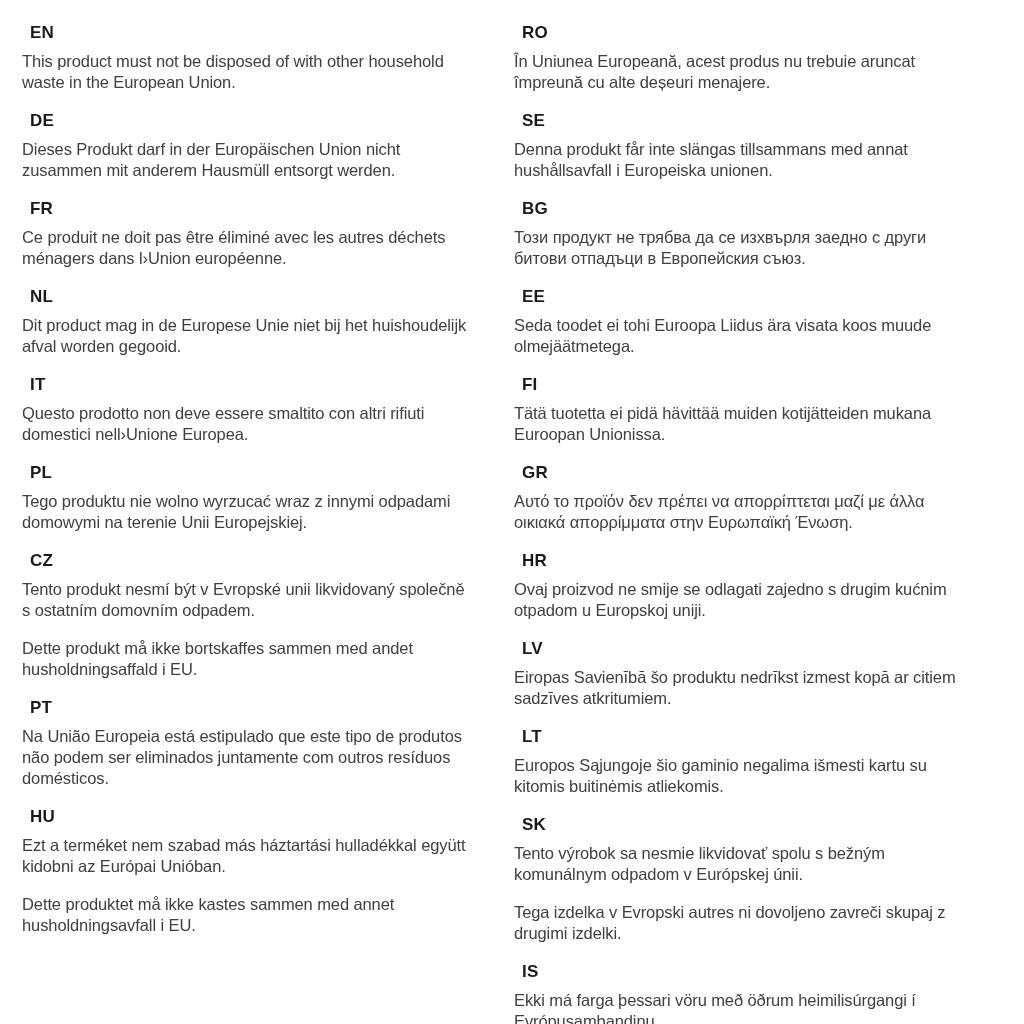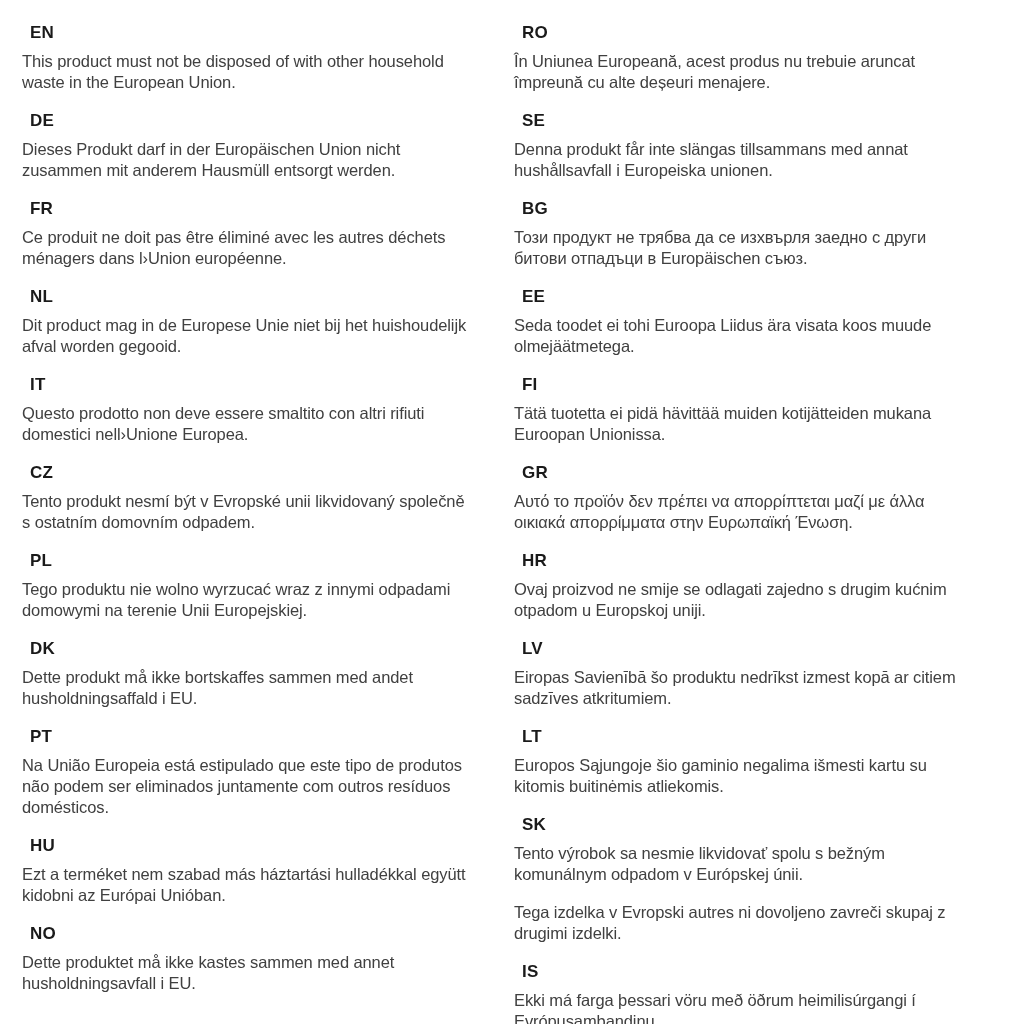--- a/index.html
+++ b/index.html
@@ -77,67 +77,65 @@
 afval worden gegooid.</p>
     </section>
     <section class="lang-block">
     </section>
     <section class="lang-block">
       <h2 class="lang-code">IT</h2>
       <p class="lang-text">Questo prodotto non deve essere smaltito con altri rifiuti
 domestici nell›Unione Europea.</p>
     </section>
     <section class="lang-block">
+      <h2 class="lang-code">PL</h2>
+      <p class="lang-text">Tego produktu nie wolno wyrzucać wraz z innymi odpadami
+domowymi na terenie Unii Europejskiej.</p>
+    </section>
+    <section class="lang-block">
       <h2 class="lang-code">CZ</h2>
       <p class="lang-text">Tento produkt nesmí být v Evropské unii likvidovaný společně
 s ostatním domovním odpadem.</p>
     </section>
     <section class="lang-block">
-      <h2 class="lang-code">PL</h2>
-      <p class="lang-text">Tego produktu nie wolno wyrzucać wraz z innymi odpadami
-domowymi na terenie Unii Europejskiej.</p>
-    </section>
-    <section class="lang-block">
-      <h2 class="lang-code">DK</h2>
       <p class="lang-text">Dette produkt må ikke bortskaffes sammen med andet
 husholdningsaffald i EU.</p>
     </section>
     <section class="lang-block">
       <h2 class="lang-code">PT</h2>
       <p class="lang-text">Na União Europeia está estipulado que este tipo de produtos
 não podem ser eliminados juntamente com outros resíduos
 domésticos.</p>
     </section>
     <section class="lang-block">
       <h2 class="lang-code">HU</h2>
       <p class="lang-text">Ezt a terméket nem szabad más háztartási hulladékkal együtt
 kidobni az Európai Unióban.</p>
     </section>
     <section class="lang-block">
-      <h2 class="lang-code">NO</h2>
       <p class="lang-text">Dette produktet må ikke kastes sammen med annet
 husholdningsavfall i EU.</p>
     </section>
   </div>
 
   <div class="col col-right">
     <section class="lang-block">
       <h2 class="lang-code">RO</h2>
       <p class="lang-text">În Uniunea Europeană, acest produs nu trebuie aruncat
 împreună cu alte deșeuri menajere.</p>
     </section>
     <section class="lang-block">
       <h2 class="lang-code">SE</h2>
       <p class="lang-text">Denna produkt får inte slängas tillsammans med annat
 hushållsavfall i Europeiska unionen.</p>
     </section>
     <section class="lang-block">
       <h2 class="lang-code">BG</h2>
       <p class="lang-text">Този продукт не трябва да се изхвърля заедно с други
-битови отпадъци в Europäischen съюз.</p>
+битови отпадъци в Европейския съюз.</p>
     </section>
     <section class="lang-block">
       <h2 class="lang-code">EE</h2>
       <p class="lang-text">Seda toodet ei tohi Euroopa Liidus ära visata koos muude
 olmejäätmetega.</p>
     </section>
     <section class="lang-block">
       <h2 class="lang-code">FI</h2>
       <p class="lang-text">Tätä tuotetta ei pidä hävittää muiden kotijätteiden mukana
 Euroopan Unionissa.</p>

